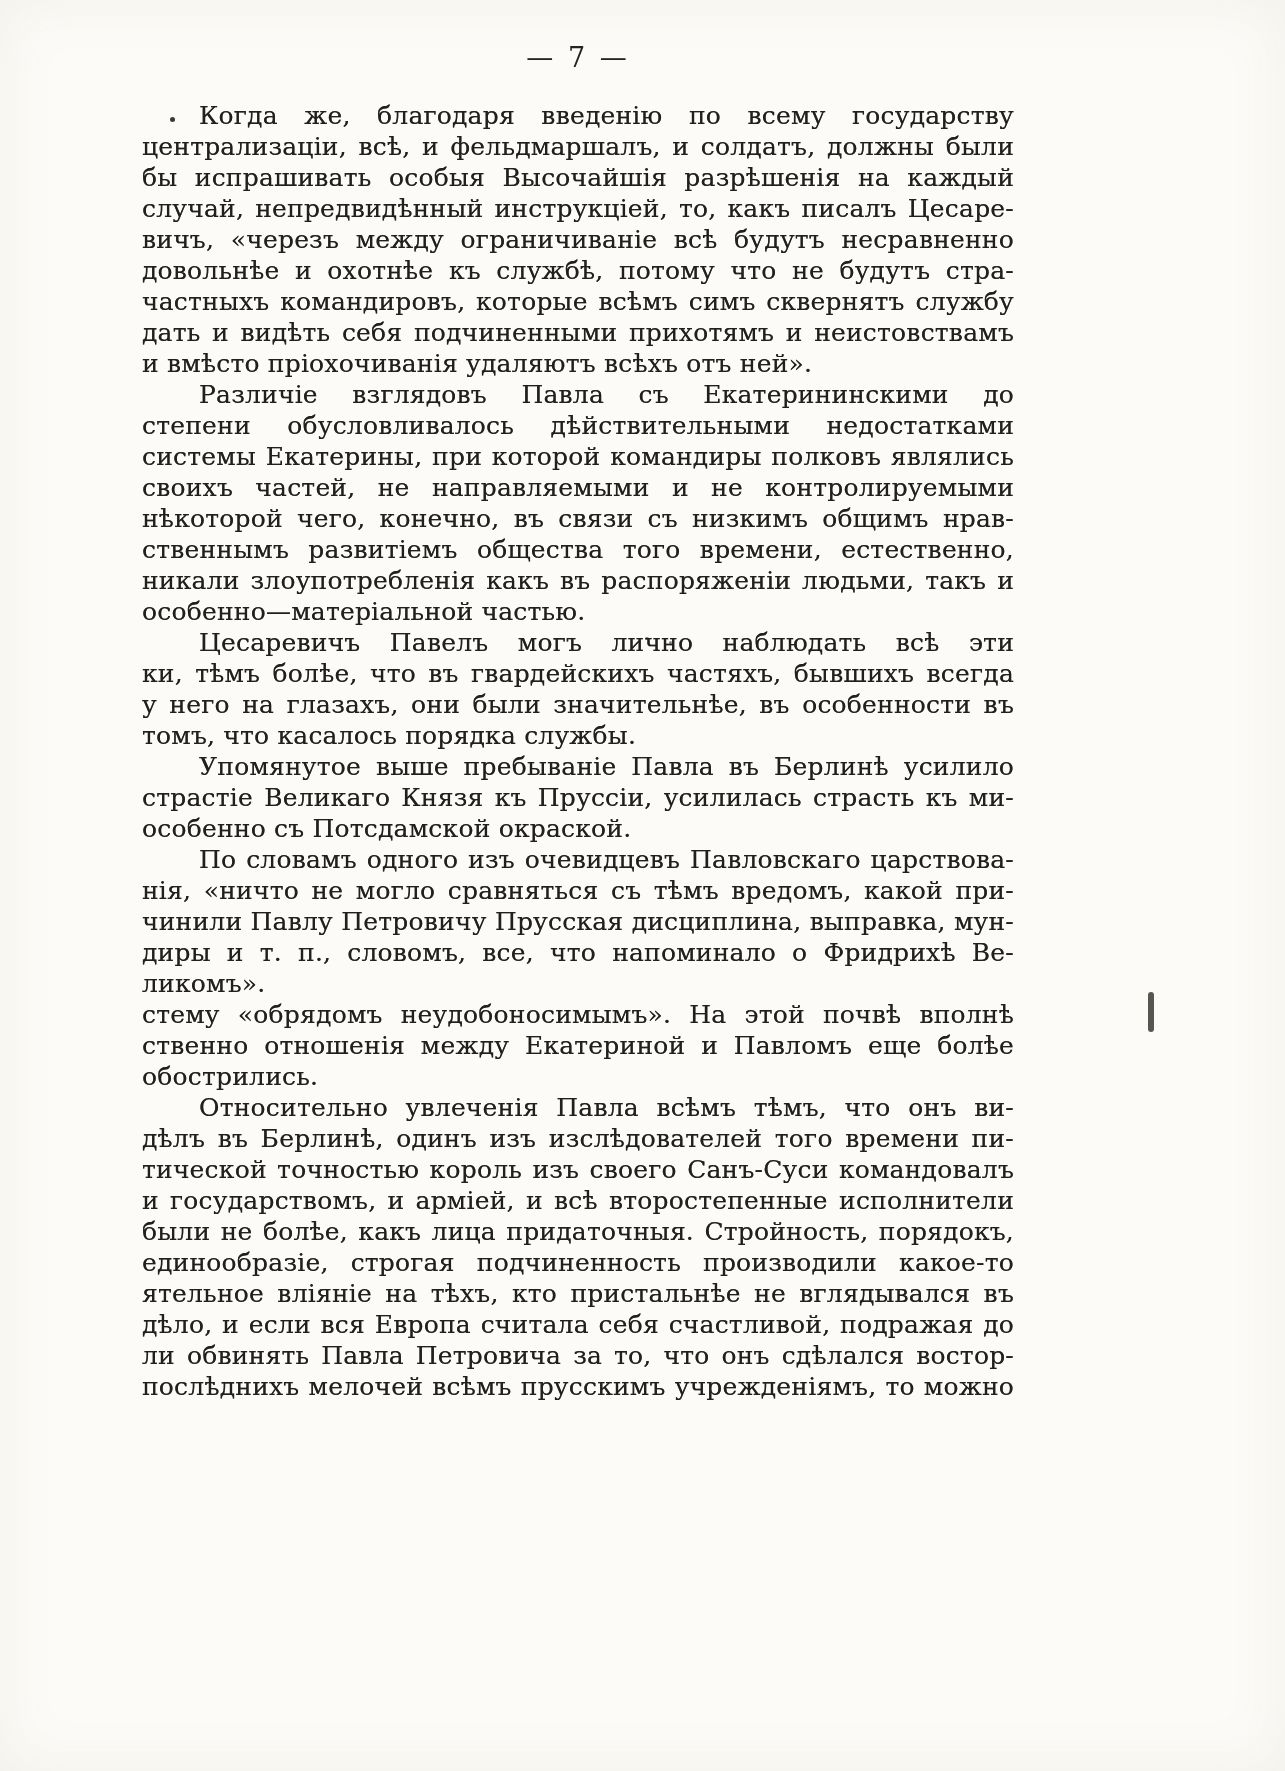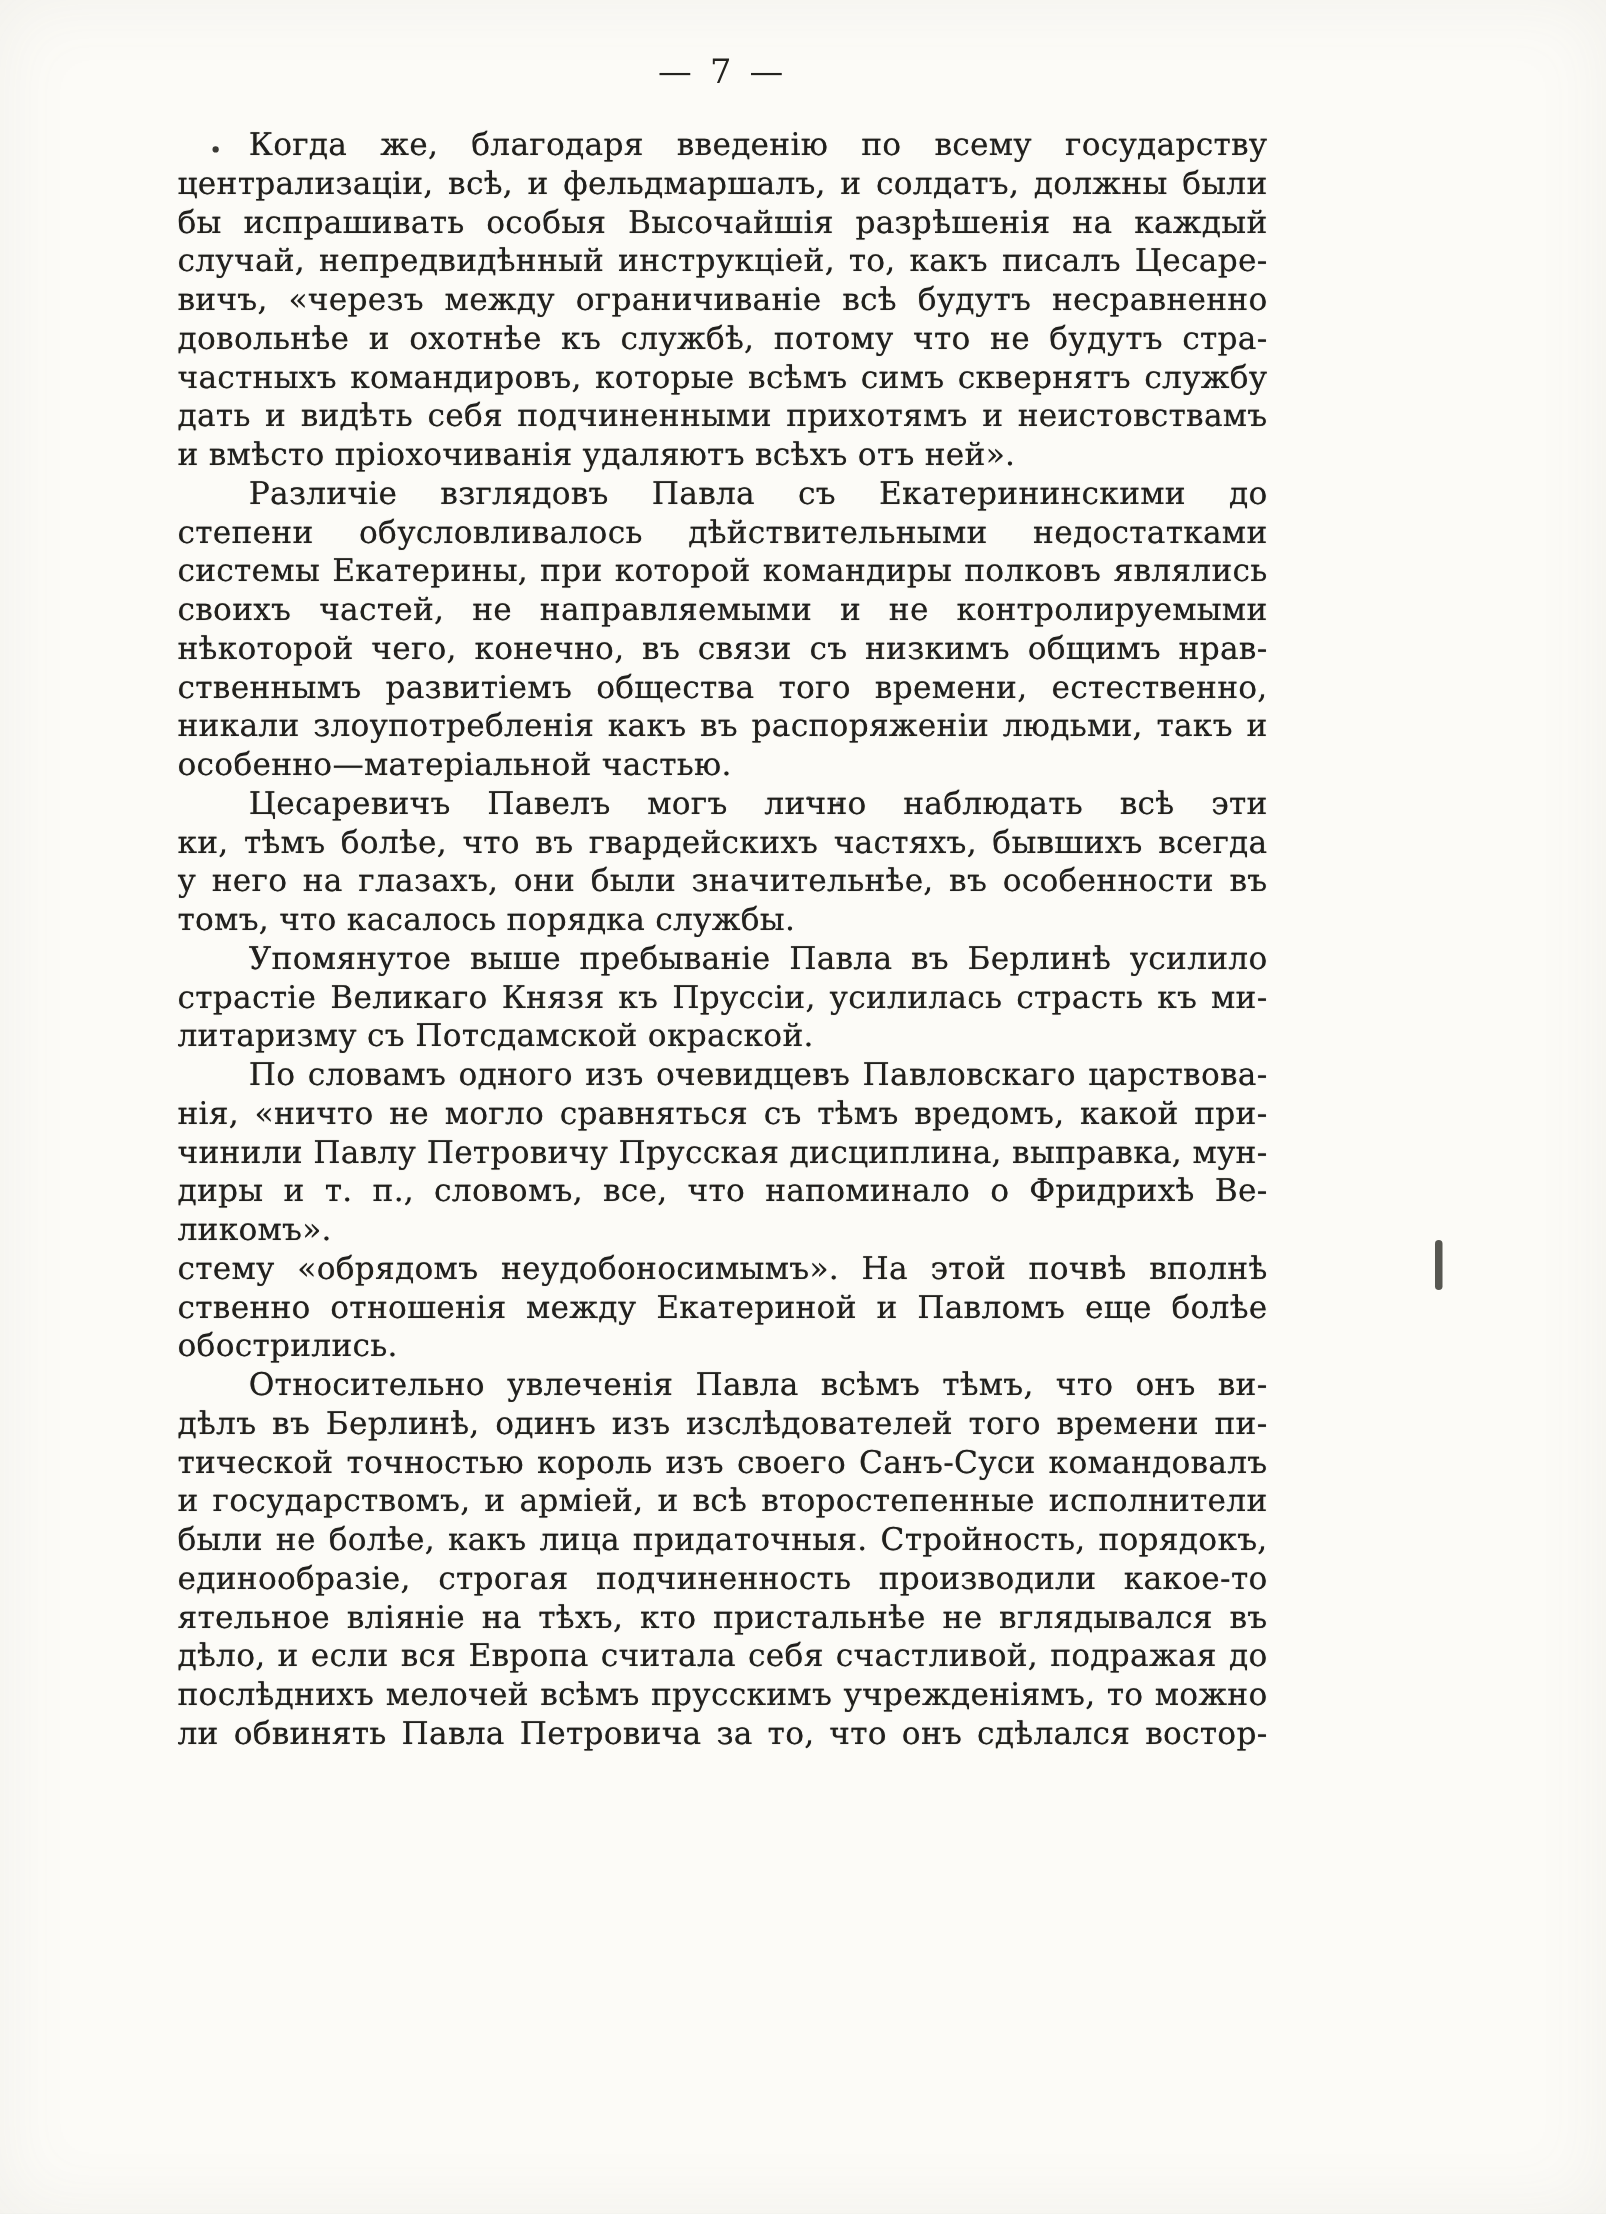--- a/index.html
+++ b/index.html
@@ -100,21 +100,21 @@
     <div class="paragraph">
       <div class="line indent">Цесаревичъ Павелъ могъ лично наблюдать всѣ эти непоряд-</div>
       <div class="line">ки, тѣмъ болѣе, что въ гвардейскихъ частяхъ, бывшихъ всегда</div>
       <div class="line">у него на глазахъ, они были значительнѣе, въ особенности въ</div>
       <div class="line last">томъ, что касалось порядка службы.</div>
     </div>
 
     <div class="paragraph">
       <div class="line indent">Упомянутое выше пребываніе Павла въ Берлинѣ усилило при-</div>
       <div class="line">страстіе Великаго Князя къ Пруссіи, усилилась страсть къ ми-</div>
-      <div class="line last">литаризму съ Потсдамской окраской.</div>
+      <div class="line last">особенно съ Потсдамской окраской.</div>
     </div>
 
     <div class="paragraph">
       <div class="line indent">По словамъ одного изъ очевидцевъ Павловскаго царствова-</div>
       <div class="line">нія, «ничто не могло сравняться съ тѣмъ вредомъ, какой при-</div>
       <div class="line">чинили Павлу Петровичу Прусская дисциплина, выправка, мун-</div>
       <div class="line">диры и т. п., словомъ, все, что напоминало о Фридрихѣ Ве-</div>
       <div class="line last">ликомъ».</div>
     </div>
 
@@ -126,18 +126,18 @@
 
     <div class="paragraph">
       <div class="line indent">Относительно увлеченія Павла всѣмъ тѣмъ, что онъ ви-</div>
       <div class="line">дѣлъ въ Берлинѣ, одинъ изъ изслѣдователей того времени пи-</div>
       <div class="line">тической точностью король изъ своего Санъ-Суси командовалъ</div>
       <div class="line">и государствомъ, и арміей, и всѣ второстепенные исполнители</div>
       <div class="line">были не болѣе, какъ лица придаточныя. Стройность, порядокъ,</div>
       <div class="line">единообразіе, строгая подчиненность производили какое-то оба-</div>
       <div class="line">ятельное вліяніе на тѣхъ, кто пристальнѣе не вглядывался въ</div>
       <div class="line">дѣло, и если вся Европа считала себя счастливой, подражая до</div>
+      <div class="line">ли обвинять Павла Петровича за то, что онъ сдѣлался востор-</div>
       <div class="line">послѣднихъ мелочей всѣмъ прусскимъ учрежденіямъ, то можно</div>
-      <div class="line">ли обвинять Павла Петровича за то, что онъ сдѣлался востор-</div>
     </div>
 
   </div>
 </div>
 
 </body></html>

